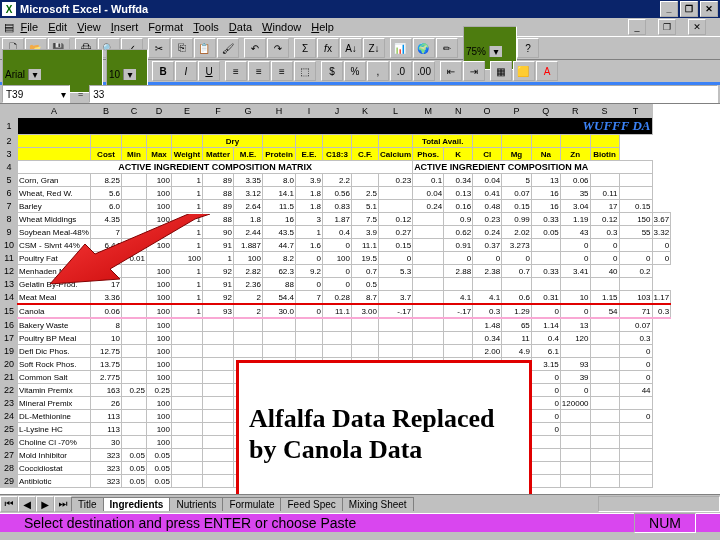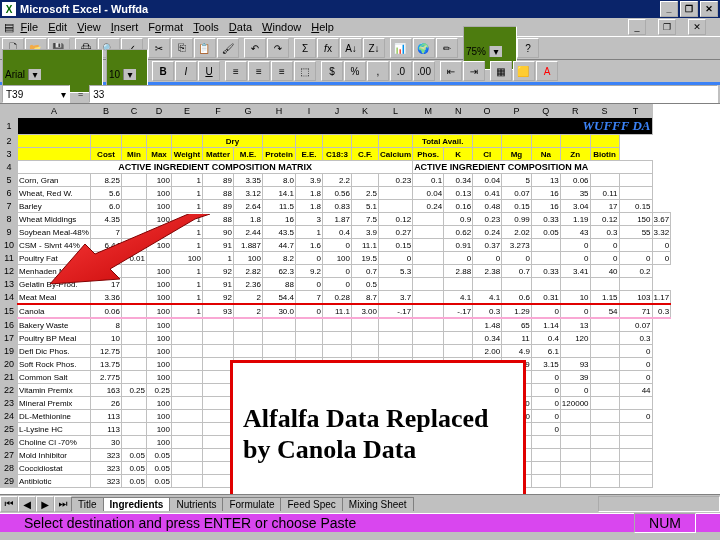--- a/index.html
+++ b/index.html
@@ -26,21 +26,21 @@
 th.rowh{width:14px}
 td{text-align:right}
 td.lt{text-align:left}
 td.ct{text-align:center}
 .banner{background:#000;color:#fff;height:15px}
 .wufff{color:#3b82f6;font-family:'Times New Roman',serif;font-weight:bold;font-style:italic;font-size:13px}
 .yel{background:#ffff00}
 .secthdr td{background:#fff;font-weight:bold;text-align:center;font-size:9px}
 .canola td{border-top:2px solid #e00000;border-bottom:2px solid #f9a8d4}
 .arrow{position:absolute;left:50px;top:110px;width:160px;height:70px;pointer-events:none}
-.overlay{position:absolute;left:230px;top:256px;width:270px;height:130px;background:#fff;border:3px solid #e00000;display:flex;align-items:center;justify-content:center;font-family:'Times New Roman',serif;font-size:26px;font-weight:bold;line-height:1.2;text-align:left;padding:6px 10px}
+.overlay{position:absolute;left:236px;top:256px;width:270px;height:130px;background:#fff;border:3px solid #e00000;display:flex;align-items:center;justify-content:center;font-family:'Times New Roman',serif;font-size:26px;font-weight:bold;line-height:1.2;text-align:left;padding:6px 10px}
 .tabs{background:#c0c0c0;height:18px;display:flex;align-items:center;font-size:10px;border-top:1px solid #808080}
 .tabbtn{width:16px;height:14px;border:1px outset #fff;background:#c0c0c0;display:inline-flex;align-items:center;justify-content:center}
 .tab{border:1px solid #808080;border-bottom:none;padding:1px 6px;background:#c0c0c0;margin-left:-1px}
 .tab.act{background:#fff;font-weight:bold}
 .status{background:#d946ef;height:18px;display:flex;align-items:center;padding:0 24px;font-size:14px;border-top:1px solid #fff}
 .status .sp{flex:1}
 .numcell{border:1px inset #fff;padding:1px 14px}
 </style>
 </head>
 <body>

